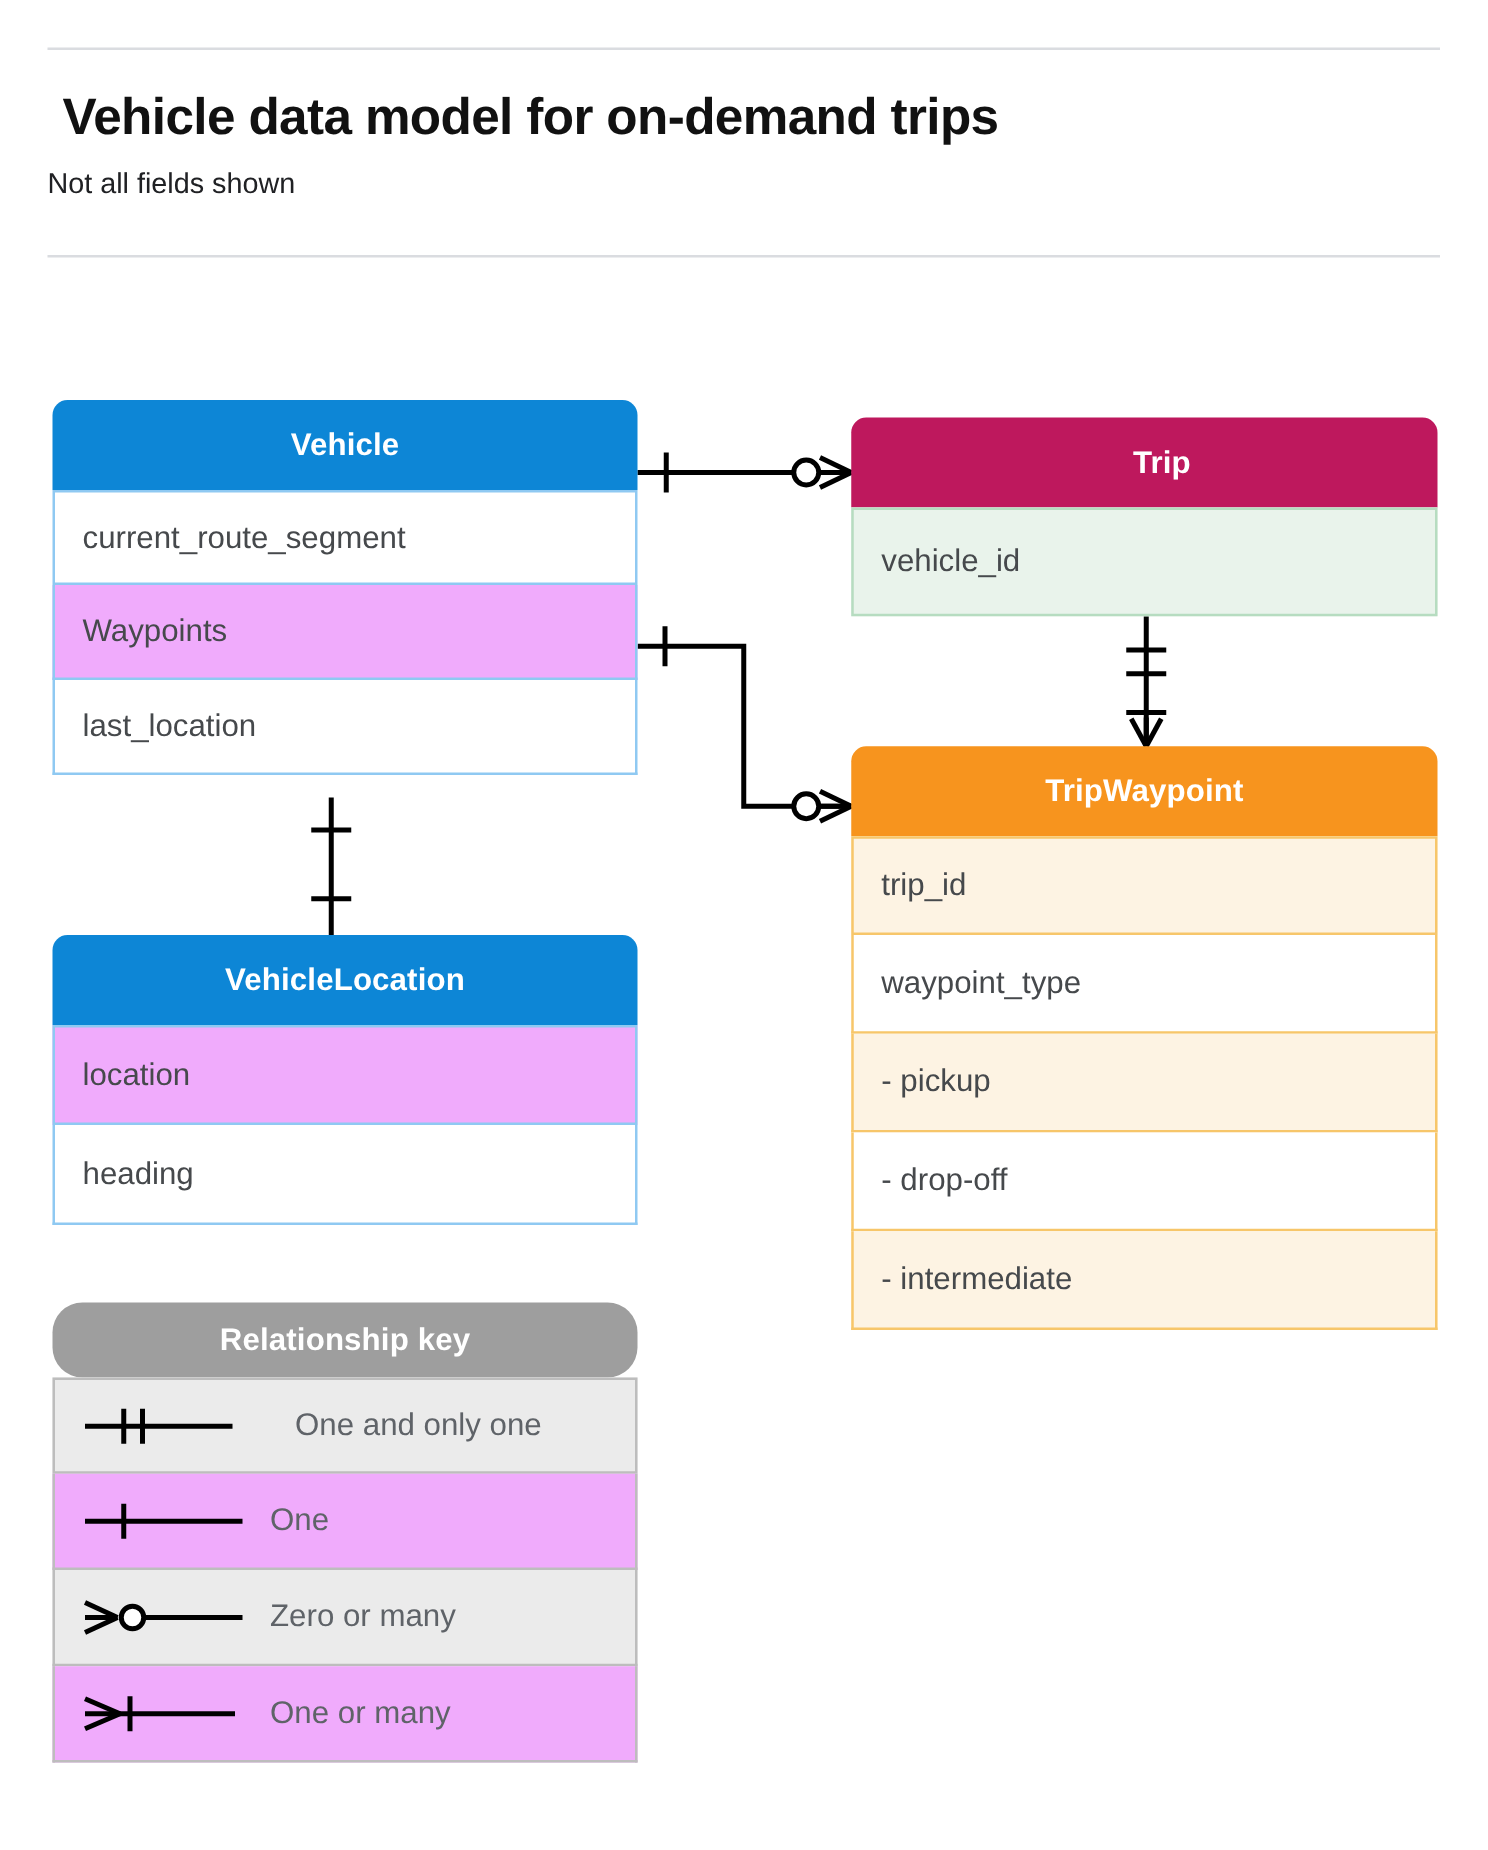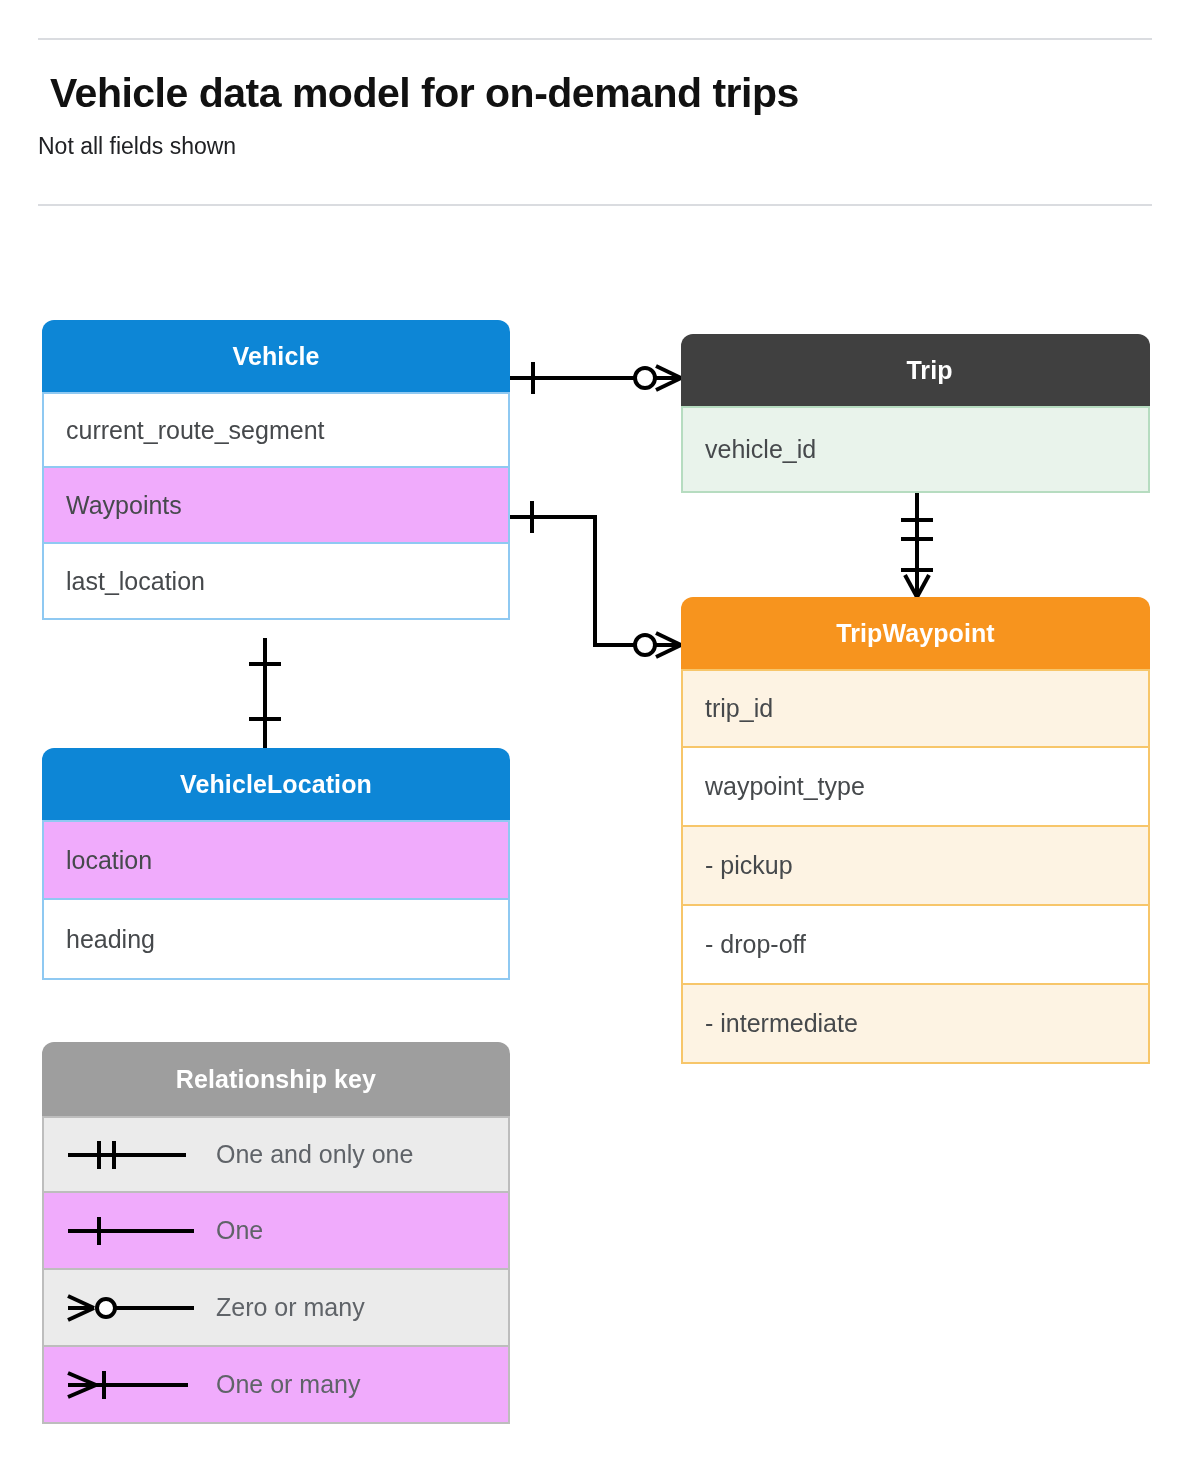--- a/index.html
+++ b/index.html
@@ -74,21 +74,21 @@
     margin-top: -0px;
   }
   .entity-row.first { border-top-width: 2px; }
 
   
   .theme-blue .entity-header { background: #0d86d6; }
   .theme-blue .entity-row    { border-color: #8fc9f2; background: #ffffff; }
   .theme-blue .entity-row.alt{ background: #f0abfc; }
 
   
-  .theme-green .entity-header { background: #404040; padding-left: 28px; }
+  .theme-green .entity-header { background: #be185d; padding-left: 28px; }
   .theme-green .entity-row    { border-color: #b6dcc0; background: #ffffff; }
   .theme-green .entity-row.alt{ background: #e9f3eb; }
 
   
   .theme-orange .entity-header { background: #f7941e; }
   .theme-orange .entity-row    { border-color: #f7c66a; background: #ffffff; }
   .theme-orange .entity-row.alt{ background: #fdf3e3; }
 
   
   .theme-gray .entity-header { background: #9e9e9e; }
@@ -105,32 +105,32 @@
   #entity-trip             { left: 681px; top: 334px; width: 469px; }
   #entity-trip .entity-header { height: 72px; }
   #entity-trip .entity-row    { height: 87px; }
 
   #entity-tripwaypoint     { left: 681px; top: 597px; width: 469px; border-radius: 16px; }
   #entity-tripwaypoint .entity-header { height: 72px; }
   #entity-tripwaypoint .entity-row    { height: 79px; }
 
   
   #legend { left: 42px; top: 1042px; width: 468px; }
-  #legend .entity-header { height: 74px; font-size: 25px; }
+  #legend .entity-header { height: 60px; font-size: 25px; border-radius: 24px; }
   #legend .legend-row {
     box-sizing: border-box;
     height: 77px;
     display: flex;
     align-items: center;
     border-style: solid;
     border-width: 0 2px 2px 2px;
     border-color: #bdbdbd;
     background: #f0abfc;
   }
-  #legend .legend-row.first { border-top-width: 2px; }
+  #legend .legend-row.first { border-top-width: 2px; gap: 20px; }
   #legend .legend-row.alt   { background: #ebebeb; }
   .legend-symbol {
     width: 172px;
     flex: 0 0 172px;
     display: flex;
     align-items: center;
     justify-content: flex-start;
     padding-left: 22px;
     box-sizing: border-box;
   }

